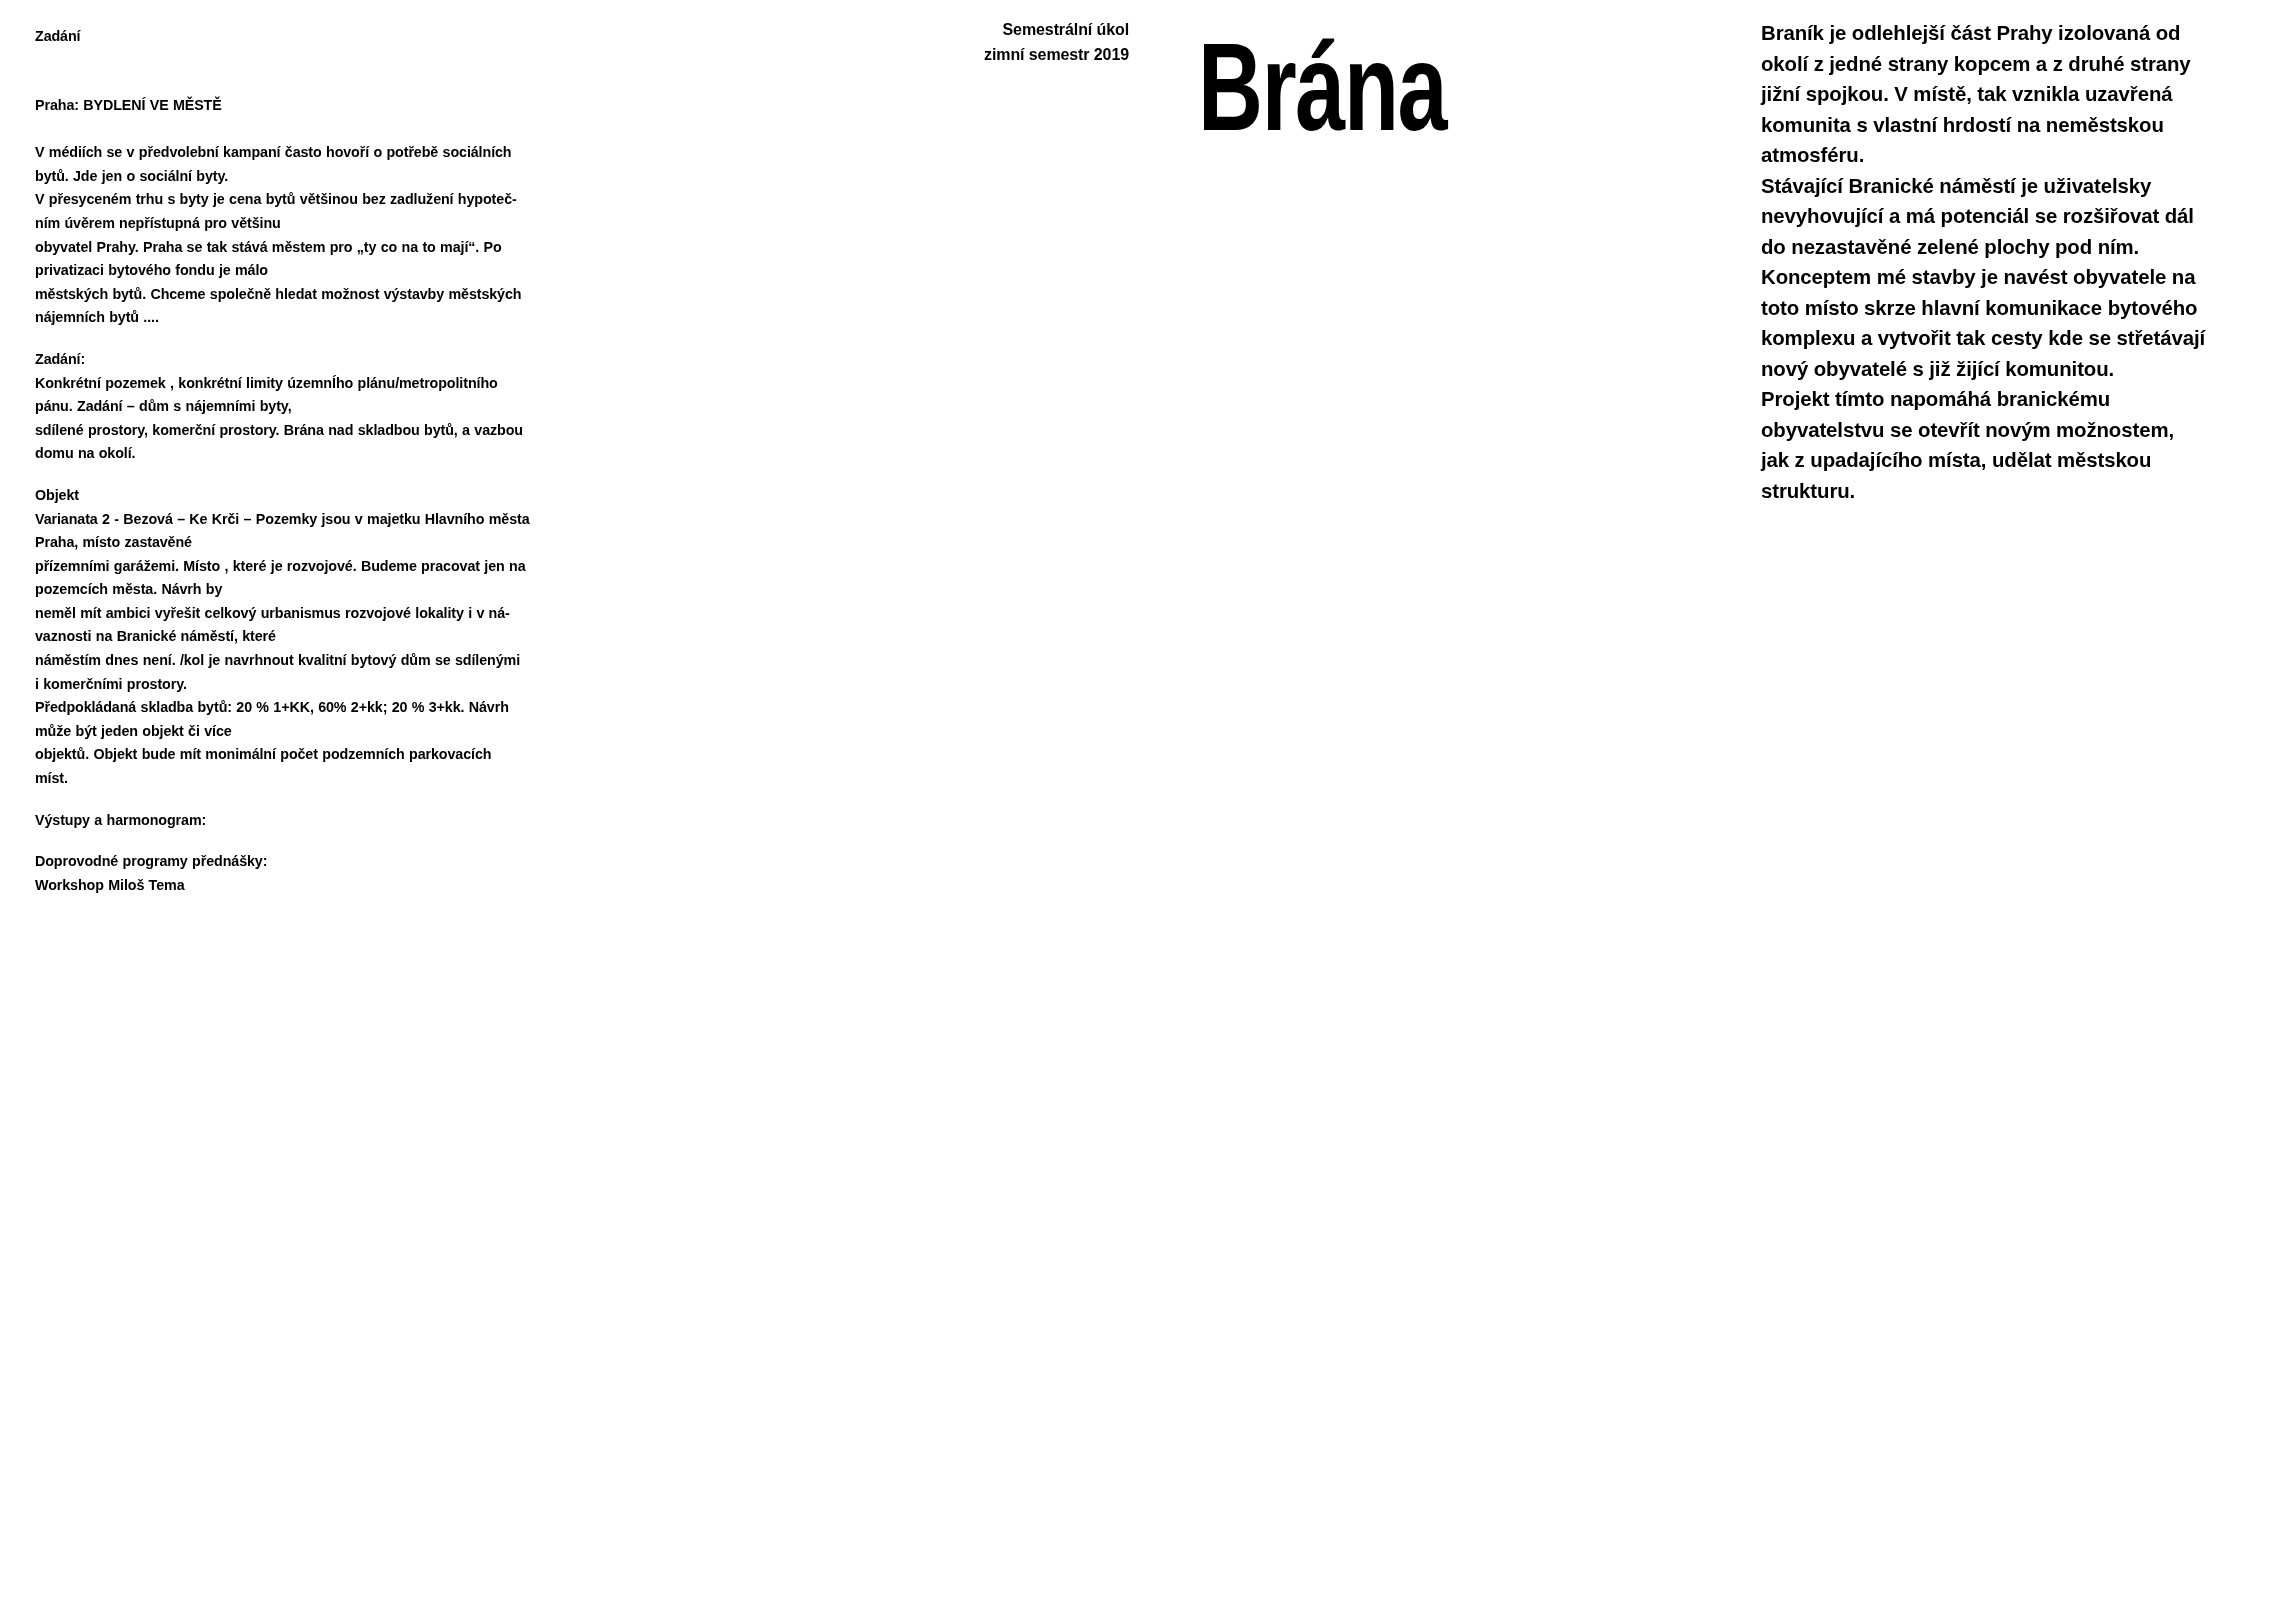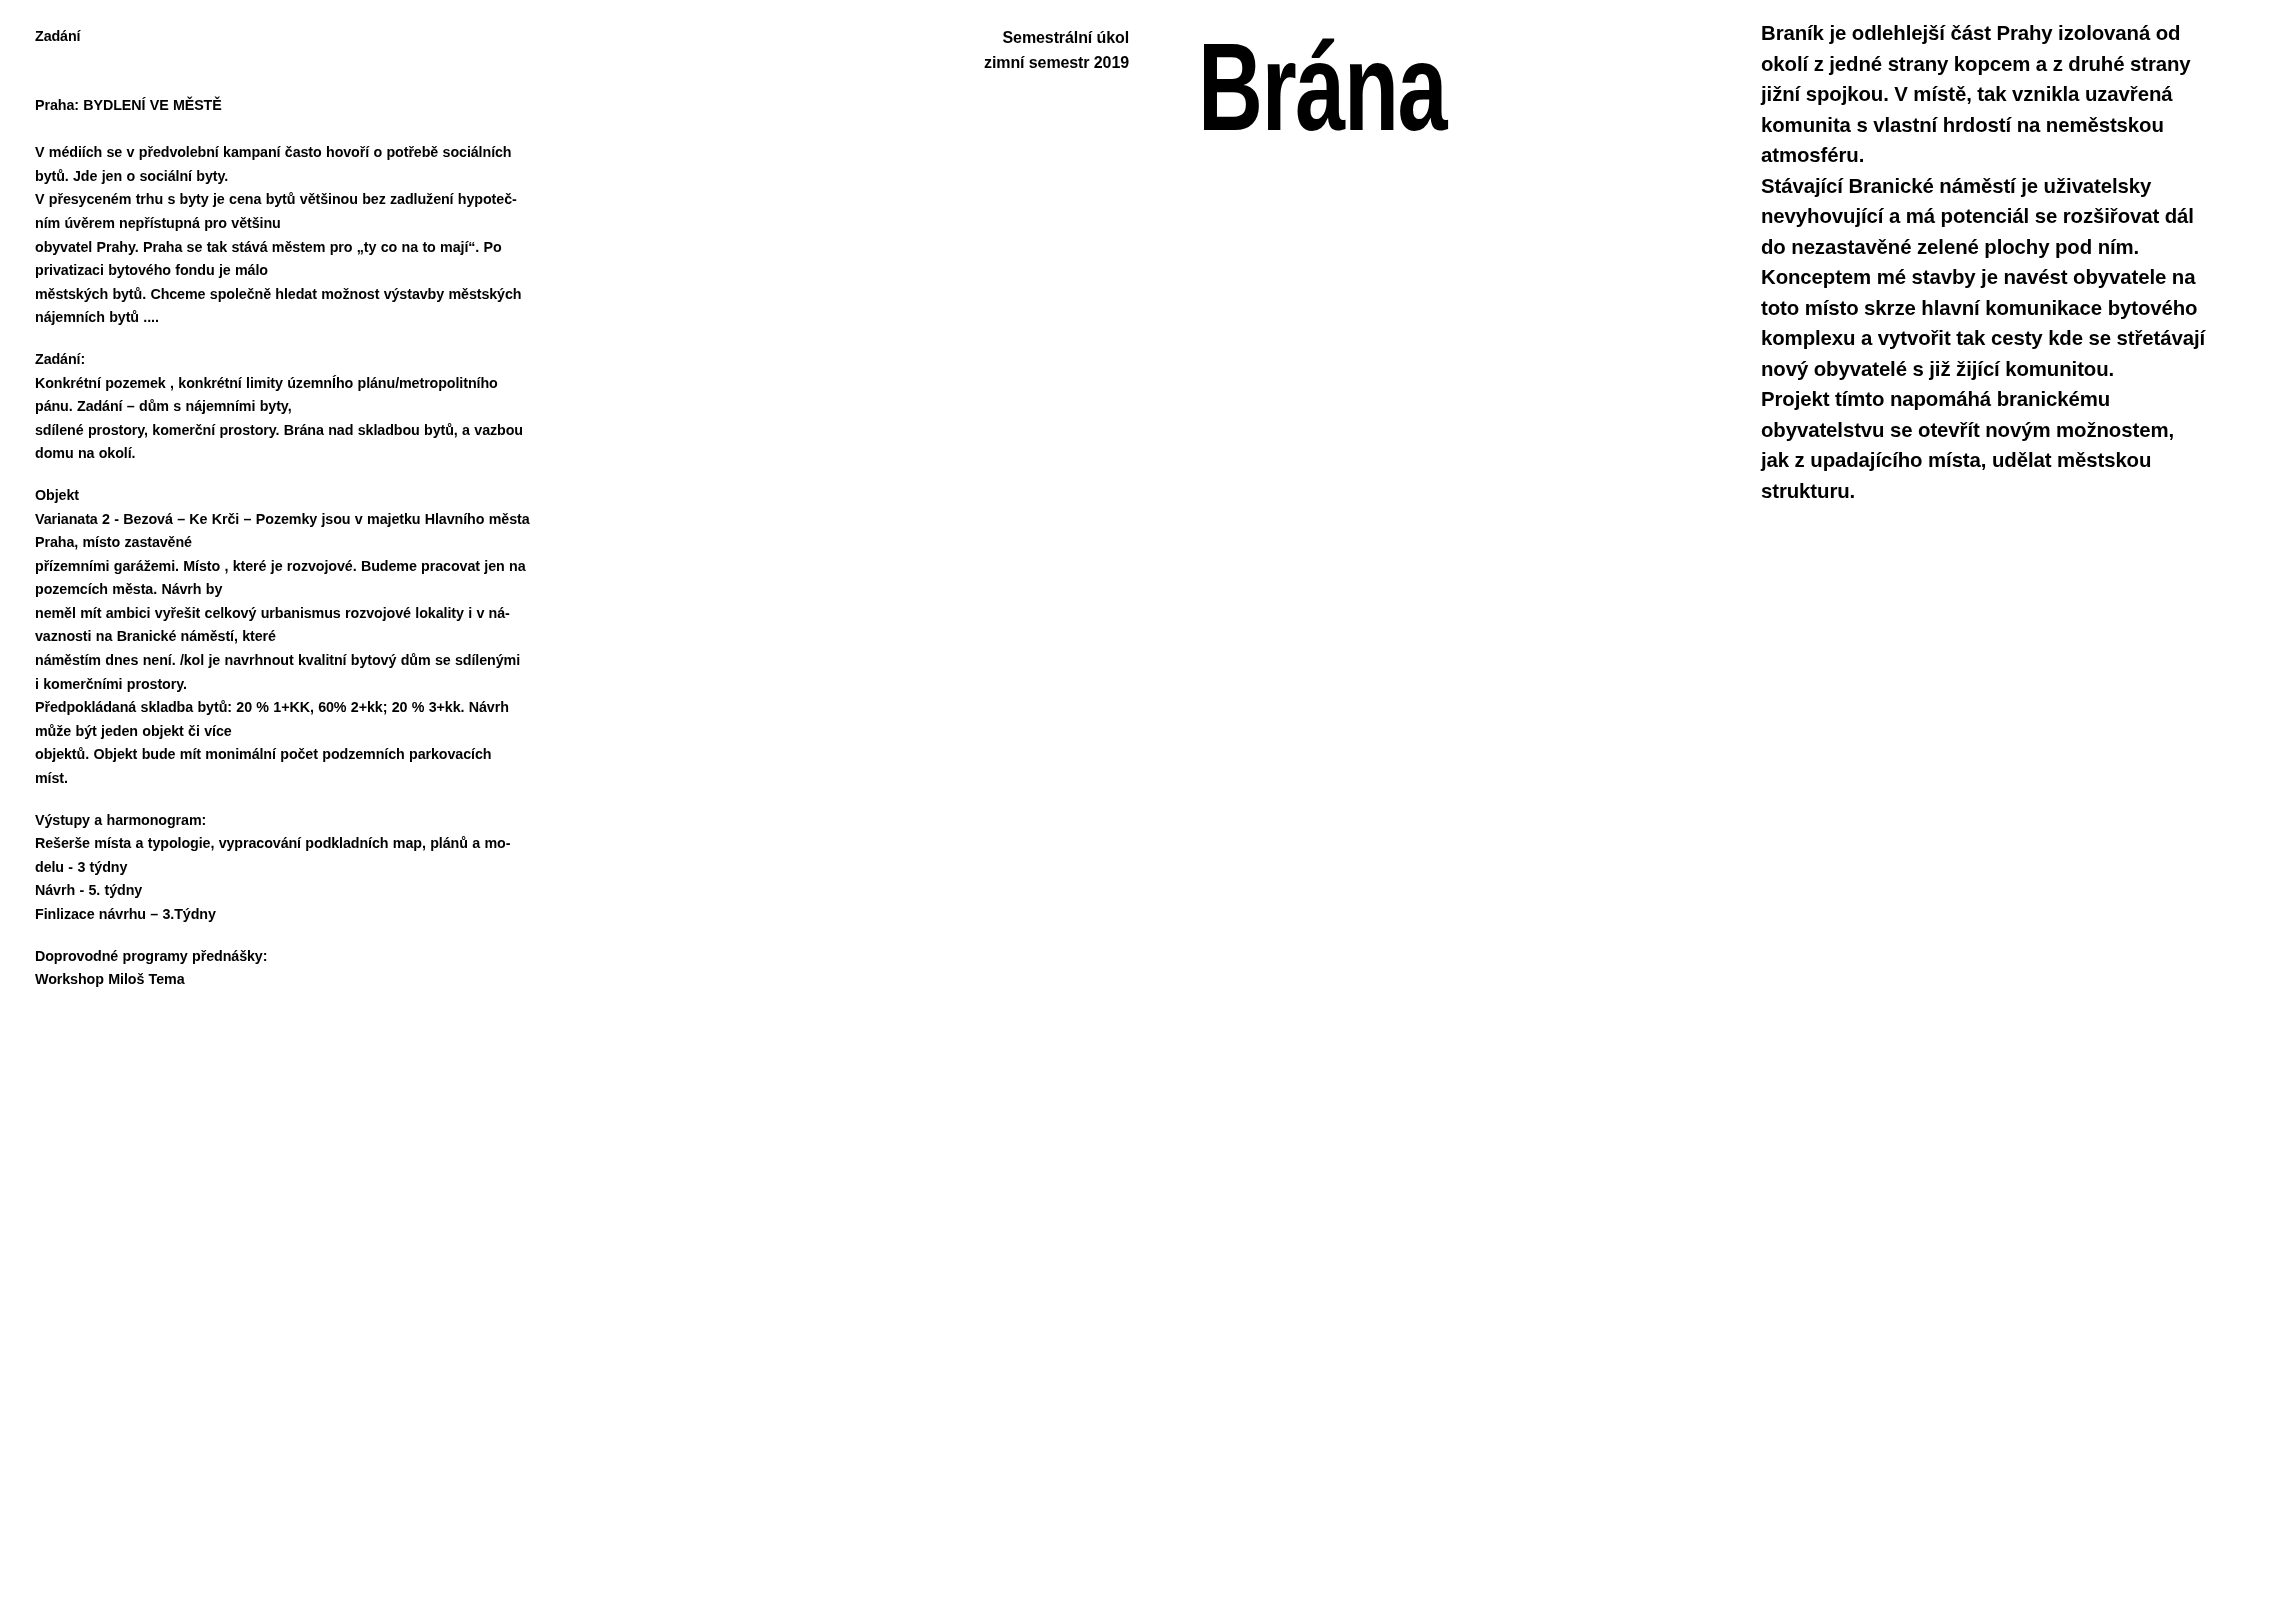--- a/index.html
+++ b/index.html
@@ -27,21 +27,21 @@
   }
   .left-col .block { white-space: pre-line; text-align: left; }
   .page-label { margin-bottom: 45px; }
   .theme-heading { margin-bottom: 24px; }
   .section-heading { margin-top: 18px; }
 
   
   .subtitle {
     position: absolute;
     right: 1166px;
-    top: 25px;
+    top: 17px;
     text-align: right;
     font-size: 16px;
     line-height: 25.4px;
     font-weight: 700;
     letter-spacing: -0.1px;
   }
   .big-title {
     position: absolute;
     left: 1198px;
     top: 24px;
@@ -101,24 +101,20 @@
 neměl mít ambici vyřešit celkový urbanismus rozvojové lokality i v ná-
 vaznosti na Branické náměstí, které
 náměstím dnes není. /kol je navrhnout kvalitní bytový dům se sdílenými
 i komerčními prostory.
 Předpokládaná skladba bytů: 20 % 1+KK, 60% 2+kk; 20 % 3+kk. Návrh
 může být jeden objekt či více
 objektů. Objekt bude mít monimální počet podzemních parkovacích
 míst.</div>
 
     <div class="block section-heading">Výstupy a harmonogram:</div>
-    <div class="block">Rešerše místa a typologie, vypracování podkladních map, plánů a mo-
-delu - 3 týdny
-Návrh - 5. týdny
-Finlizace návrhu – 3.Týdny</div>
 
     <div class="block section-heading">Doprovodné programy přednášky:</div>
     <div class="block">Workshop Miloš Tema</div>
   </div>
 
   <div class="subtitle">
     <div>Semestrální úkol</div>
     <div>zimní semestr 2019</div>
   </div>
 

